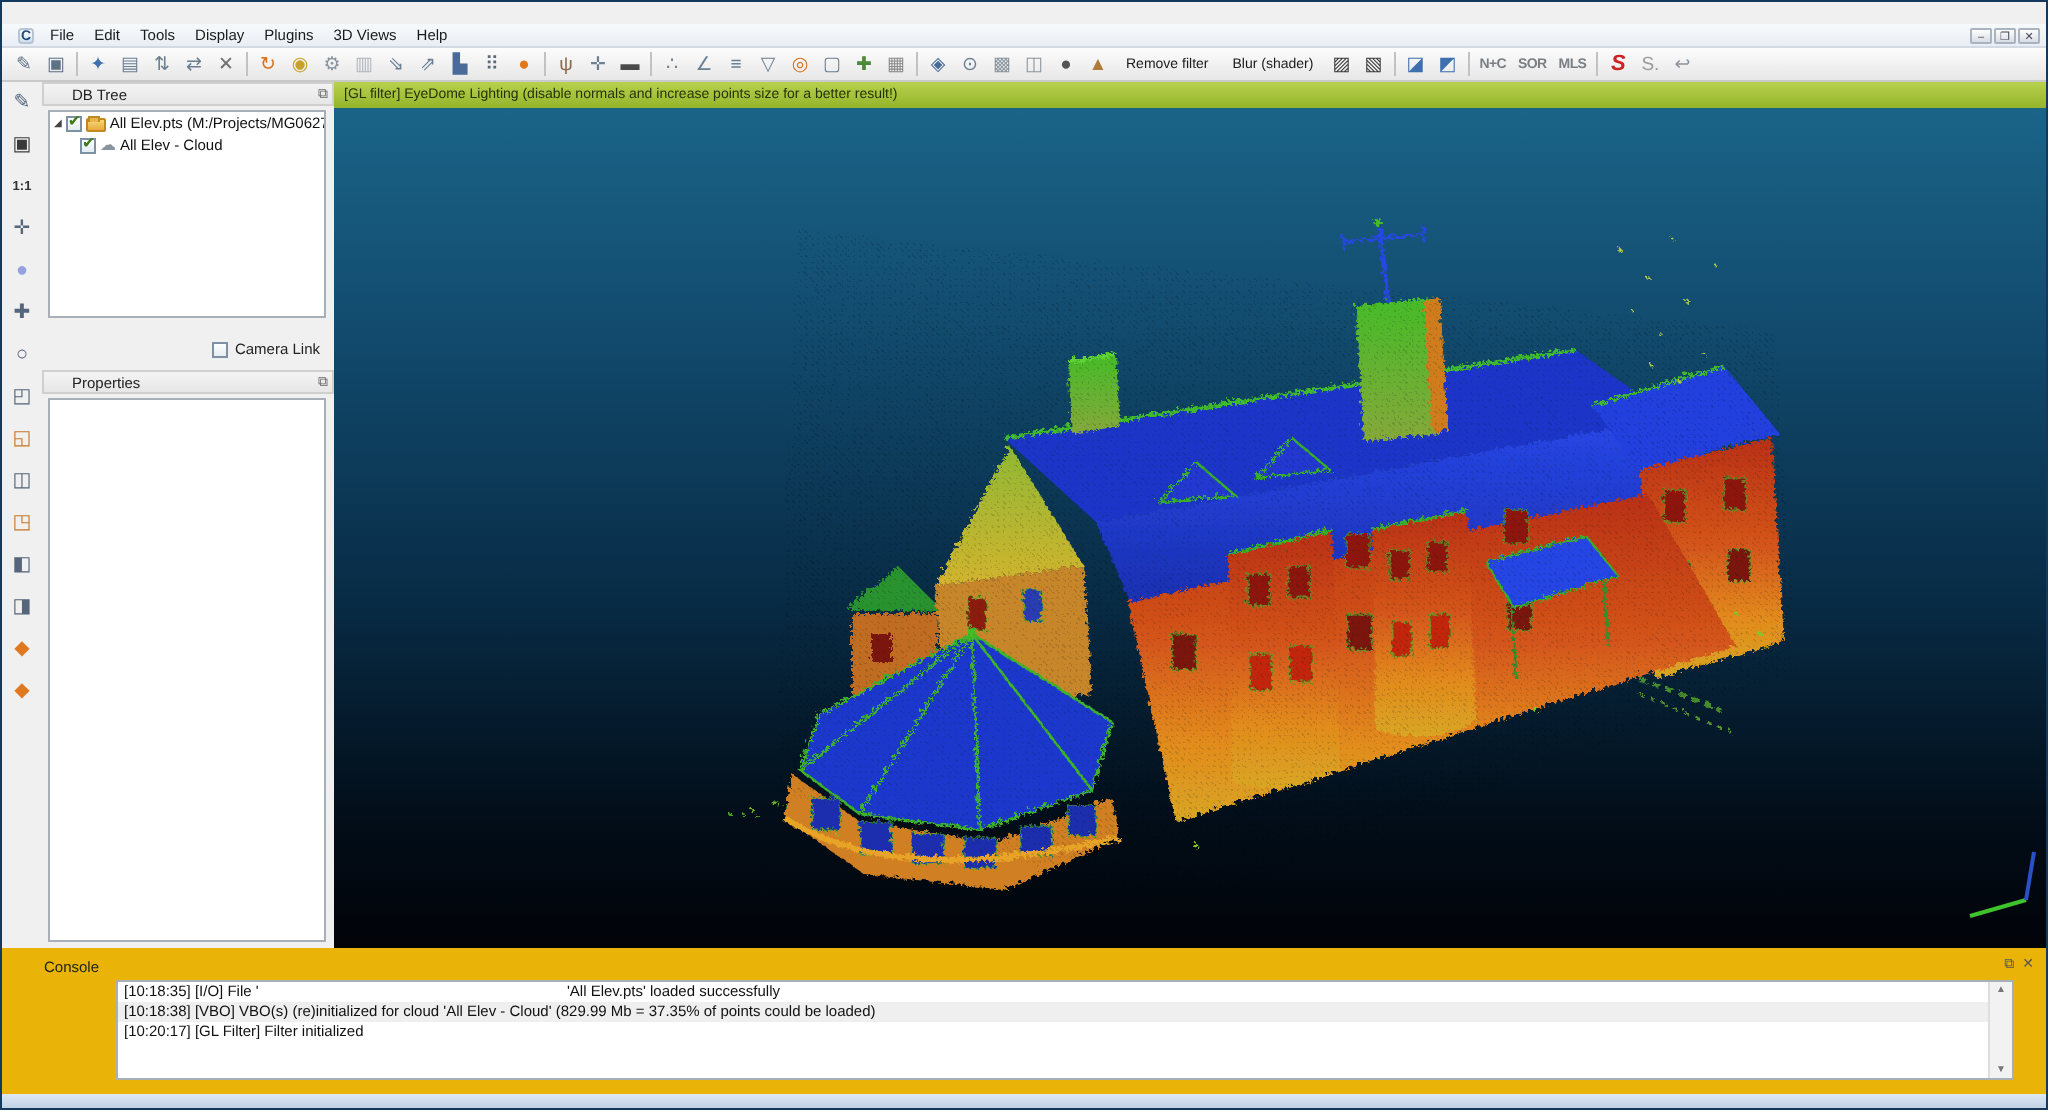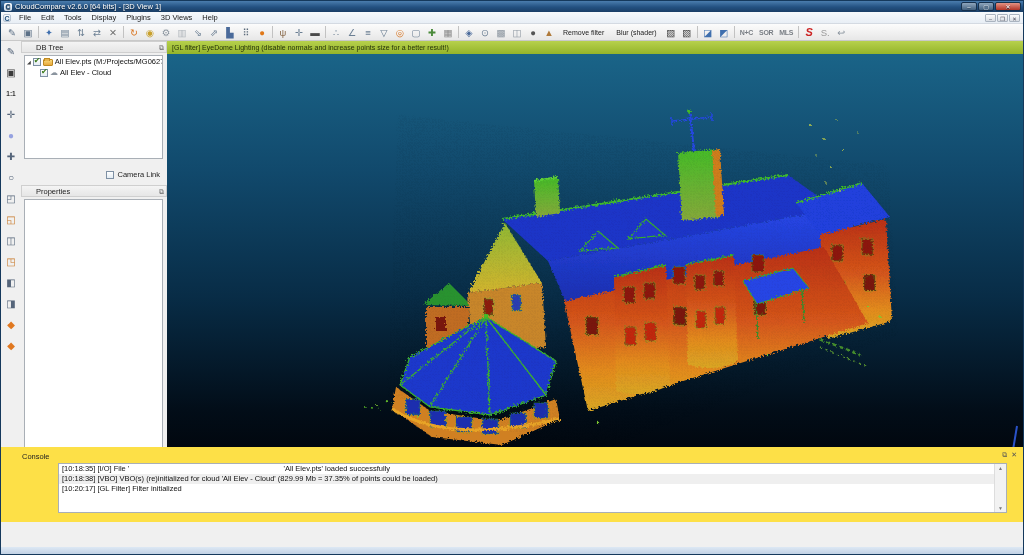--- a/index.html
+++ b/index.html
@@ -18,21 +18,21 @@
     font-weight:bold; border-radius:2px; }
   .win-controls{ position:absolute; right:2px; top:1px; display:flex; gap:1px; }
   .win-btn{ width:16px; height:9px; font-size:6px; line-height:9px; text-align:center;
     color:#fff; background:linear-gradient(#8fa6bd,#42607e);
     border:1px solid #17314d; border-radius:2px; }
   .win-btn.close{ width:26px; background:linear-gradient(#e49384,#b13325); }
 
   
   .menubar{ position:absolute; top:11px; left:0; right:0; height:12px;
     background:linear-gradient(#f7fafc,#e8eef5); border-bottom:1px solid #d4dae2;
-    display:flex; align-items:center; font-size:7.5px; color:#1a1a1a; padding-left:2px; }
+    display:flex; align-items:center; font-size:7.5px; color:#1a1a1a; padding-left:8px; }
   .menu-ico{ width:8px; height:8px; background:linear-gradient(#fff,#cfe0ef);
     color:#1d4b77; font-size:7px; line-height:8px; text-align:center; font-weight:bold;
     border-radius:2px; margin-right:3px; border:1px solid #b8c4d2; }
   .menu-item{ padding:0 5px; height:12px; line-height:12px; }
   .mdi-controls{ position:absolute; right:3px; top:2px; display:flex; gap:1px; }
   .mdi-btn{ width:11px; height:8px; font-size:5.5px; line-height:8px; text-align:center;
     color:#445; background:linear-gradient(#fdfdfd,#d8dde3); border:1px solid #aab4c0;
     border-radius:1px; }
 
   
@@ -87,21 +87,21 @@
   
   .viewport{ position:absolute; left:166px; top:40px; width:858px; height:433px; }
   .gl-banner{ position:absolute; top:0; left:0; right:0; height:13px;
     background:linear-gradient(#b7d14c,#94b42a); color:#25330a; font-size:7px;
     line-height:13px; padding-left:5px; }
   .gl-view{ position:absolute; top:13px; left:0; right:0; bottom:0;
     background:linear-gradient(180deg,#1a6488 0%, #11496c 28%, #082c46 58%, #020d18 85%, #010308 100%); }
   .gl-view svg{ position:absolute; top:0; left:0; }
 
   
-  .console{ position:absolute; left:0; right:0; top:446px; height:75px; background:#fde047; }
+  .console{ position:absolute; left:0; right:0; top:473px; height:75px; background:#eab308; }
   .console-title{ position:absolute; left:21px; top:5px; font-size:7.5px; color:#222; }
   .console-btns{ position:absolute; right:6px; top:4px; display:flex; gap:4px;
     font-size:7px; color:#555; }
   .console-box{ position:absolute; left:25px; right:16px; top:16px; bottom:9px;
     background:#fff; border:1px solid #a9afb6; overflow:hidden;margin-left:32px; }
   .console-line{ font-size:7.5px; color:#111; height:10px; line-height:10px;
     padding-left:3px; white-space:pre; }
   .console-line:nth-child(2){ background:#efefef; }
   .console-scroll{ position:absolute; right:0; top:0; bottom:0; width:12px;
     background:#f2f2f2; border-left:1px solid #ddd; }
@@ -109,29 +109,20 @@
   .sc-up{ top:1px; } .sc-dn{ bottom:1px; }
 
   .bottom-frame{ position:absolute; left:0; right:0; bottom:0; height:7px;
     background:linear-gradient(#dde8f4,#c2d2e5); }
 </style>
 </head>
 <body>
 
 <div class="app">
 
-  <div class="titlebar">
-    <span class="app-ico">C</span>
-    <span>CloudCompare v2.6.0 [64 bits] - [3D View 1]</span>
-    <span class="win-controls">
-      <span class="win-btn">–</span>
-      <span class="win-btn">▢</span>
-      <span class="win-btn close">✕</span>
-    </span>
-  </div>
 
   <div class="menubar">
     <span class="menu-ico">C</span>
     <span>
       
     <span class="menu-item">File</span><span class="menu-item">Edit</span><span class="menu-item">Tools</span><span class="menu-item">Display</span><span class="menu-item">Plugins</span><span class="menu-item">3D Views</span><span class="menu-item">Help</span></span>
     <span class="mdi-controls">
       <span class="mdi-btn">–</span>
       <span class="mdi-btn">❐</span>
       <span class="mdi-btn">✕</span>

